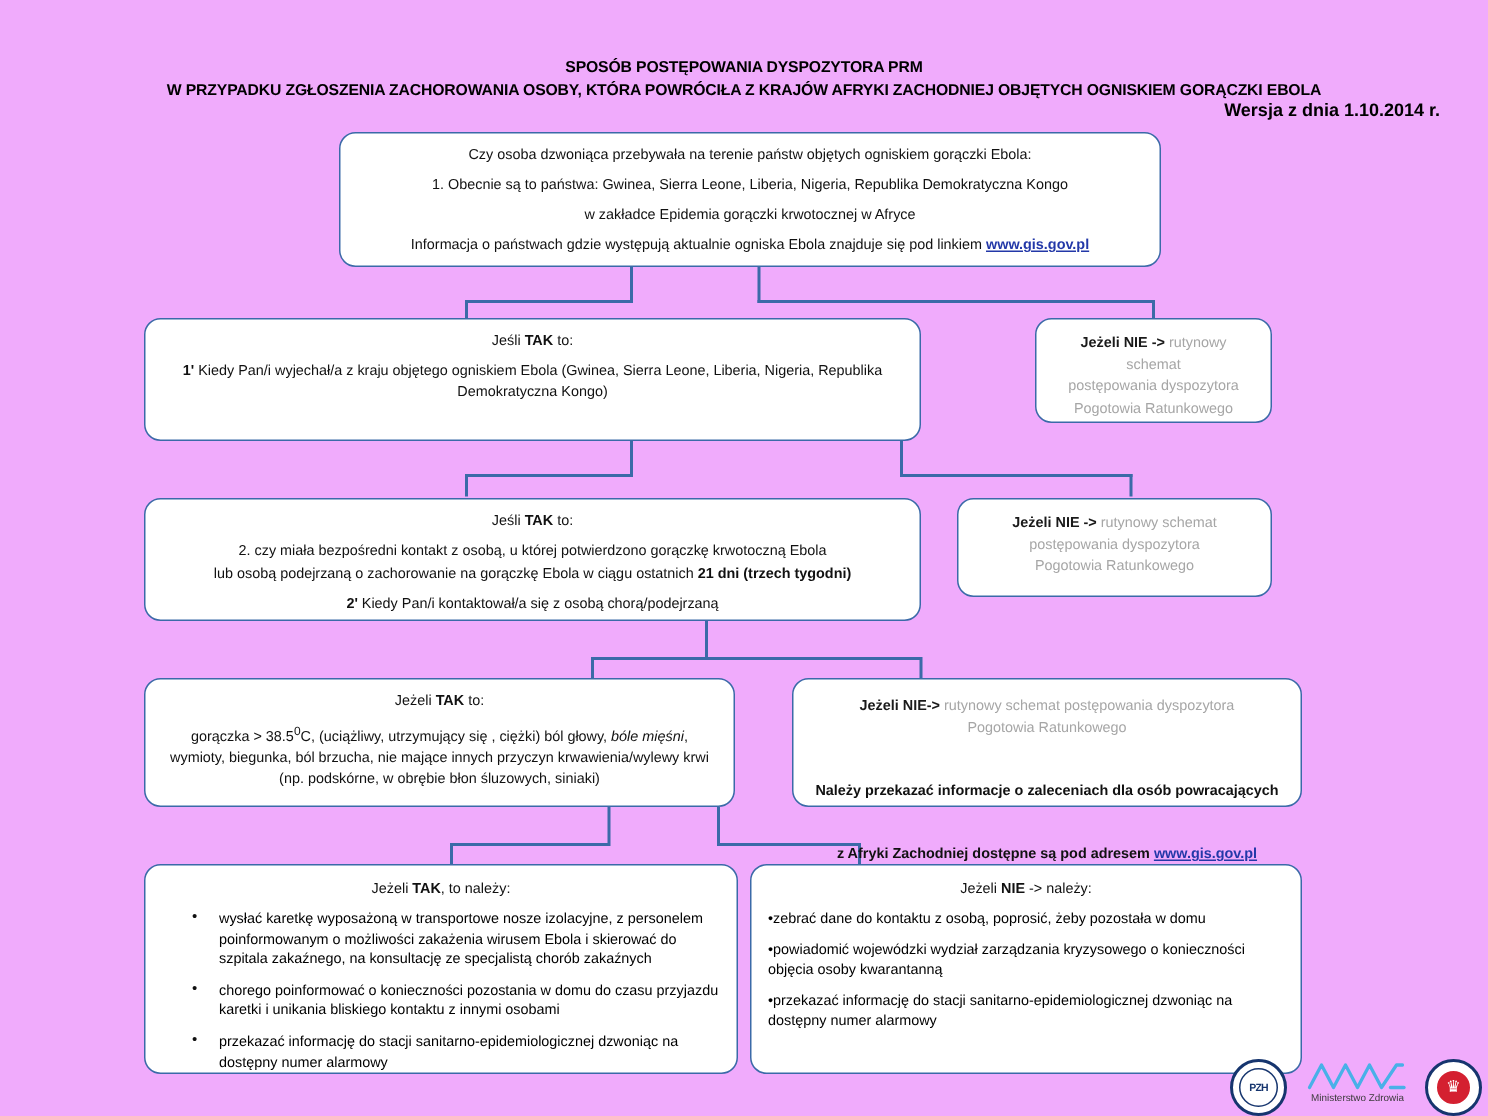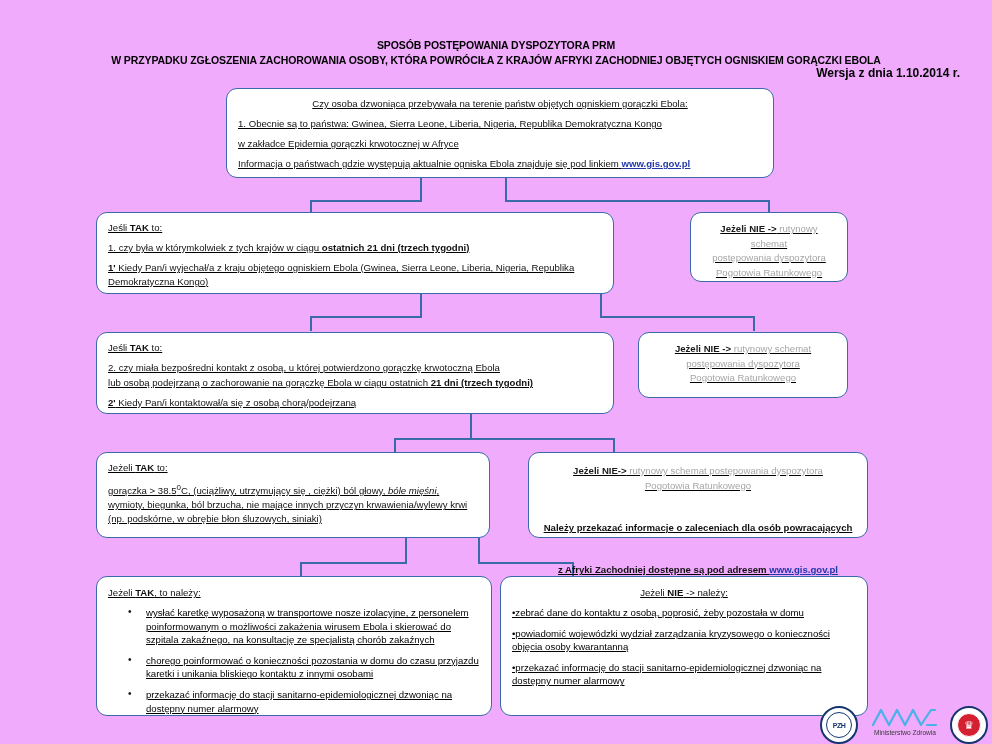--- a/index.html
+++ b/index.html
@@ -44,30 +44,30 @@
     color: #000;
   }
 
   
   .box {
     position: absolute;
     box-sizing: border-box;
     border: 1.6px solid #3b6aa8;
     border-radius: 11px;
     background: #ffffff;
-    text-decoration: underline;
   }
   .box-inner {
     padding: 8px 11px;
   }
   .ln {
     font-size: 9.6px;
     line-height: 14px;
     color: #111;
     margin: 0 0 6px 0;
+    text-align: center;
   }
   .ln:last-child { margin-bottom: 0; }
   .ln.tight { margin-bottom: 1px; }
   .b { font-weight: bold; margin-top: 28px; }
   .i { font-style: italic; }
   .center { text-align: center; }
   .link {
     color: #2338a8;
     text-decoration: underline;
     font-weight: bold;
@@ -221,23 +221,20 @@
       </div>
     </div>
   </div>
 
   <div class="box" style="left:96px; top:212px; width:518px; height:82px;">
     <div class="box-inner">
       <div class="ln">
         <span>Jeśli </span><span class="b">TAK</span><span> to:</span>
       </div>
       <div class="ln">
-        <span>1. czy była w którymkolwiek z tych krajów w  ciągu </span><span class="b">ostatnich 21 dni (trzech tygodni)</span>
-      </div>
-      <div class="ln">
         <span class="b">1'</span><span> Kiedy Pan/i wyjechał/a z kraju objętego ogniskiem Ebola (Gwinea, Sierra Leone, Liberia, Nigeria, Republika Demokratyczna Kongo)</span>
       </div>
     </div>
   </div>
 
   <div class="box nie-box" style="left:690px; top:212px; width:158px; height:70px;">
     <div class="box-inner">
       <div class="ln">
         <span class="nie-head">Jeżeli NIE -&gt;</span><span class="muted"> rutynowy schemat</span>
       </div>

